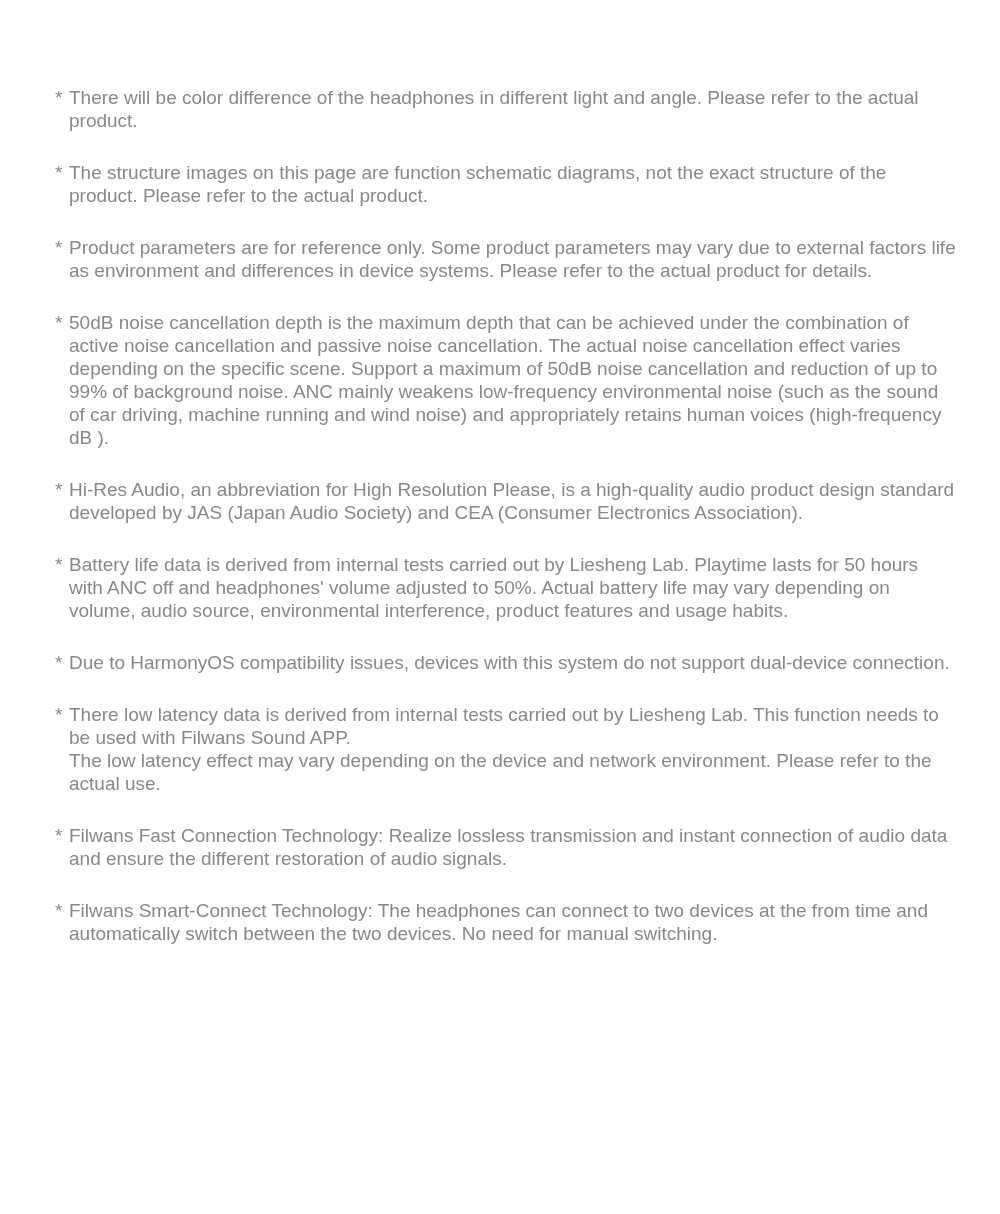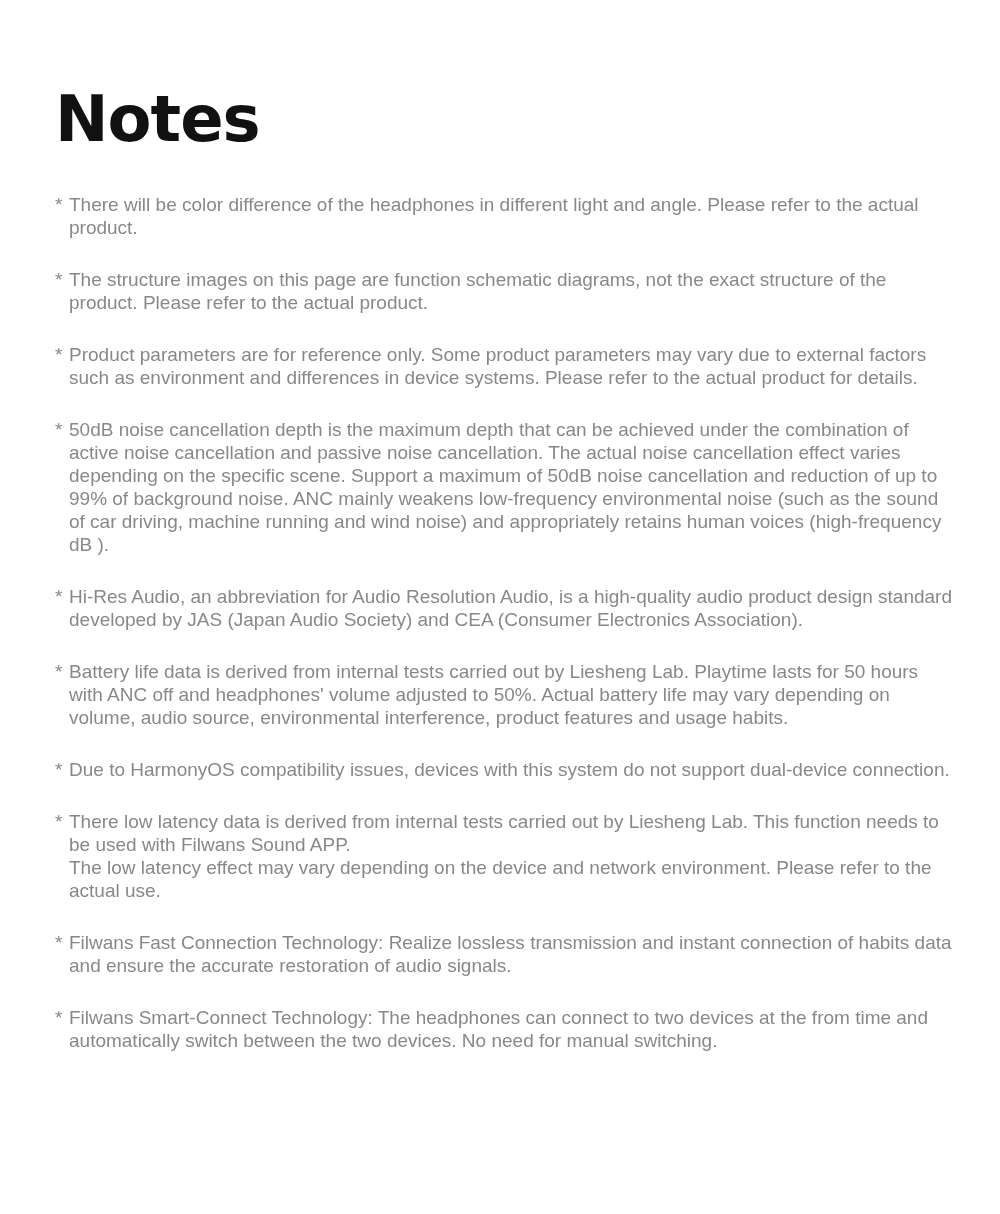--- a/index.html
+++ b/index.html
@@ -55,58 +55,57 @@
   .note-text {
     flex: 1 1 auto;
     white-space: pre-line;
     max-width: 888px;
   }
 </style>
 </head>
 <body>
 
 <div class="page">
-  <h1 class="page-title">Notes</h1>
 
   <ul class="notes-list">
     <li class="note">
       <span class="note-bullet">*</span>
       <span class="note-text">There will be color difference of the headphones in different light and angle. Please refer to the actual product.</span>
     </li>
     <li class="note">
       <span class="note-bullet">*</span>
       <span class="note-text">The structure images on this page are function schematic diagrams, not the exact structure of the product. Please refer to the actual product.</span>
     </li>
     <li class="note">
       <span class="note-bullet">*</span>
-      <span class="note-text">Product parameters are for reference only. Some product parameters may vary due to external factors such as environment and differences in device systems. Please refer to the actual product for details.</span>
+      <span class="note-text">Product parameters are for reference only. Some product parameters may vary due to external factors life as environment and differences in device systems. Please refer to the actual product for details.</span>
     </li>
     <li class="note">
       <span class="note-bullet">*</span>
       <span class="note-text">50dB noise cancellation depth is the maximum depth that can be achieved under the combination of active noise cancellation and passive noise cancellation. The actual noise cancellation effect varies depending on the specific scene. Support a maximum of 50dB noise cancellation and reduction of up to 99% of background noise. ANC mainly weakens low-frequency environmental noise (such as the sound of car driving, machine running and wind noise) and appropriately retains human voices (high-frequency dB ).</span>
     </li>
     <li class="note">
       <span class="note-bullet">*</span>
-      <span class="note-text">Hi-Res Audio, an abbreviation for Audio Resolution Audio, is a high-quality audio product design standard developed by JAS (Japan Audio Society) and CEA (Consumer Electronics Association).</span>
+      <span class="note-text">Hi-Res Audio, an abbreviation for High Resolution Please, is a high-quality audio product design standard developed by JAS (Japan Audio Society) and CEA (Consumer Electronics Association).</span>
     </li>
     <li class="note">
       <span class="note-bullet">*</span>
       <span class="note-text">Battery life data is derived from internal tests carried out by Liesheng Lab. Playtime lasts for 50 hours with ANC off and headphones' volume adjusted to 50%. Actual battery life may vary depending on volume, audio source, environmental interference, product features and usage habits.</span>
     </li>
     <li class="note">
       <span class="note-bullet">*</span>
       <span class="note-text">Due to HarmonyOS compatibility issues, devices with this system do not support dual-device connection.</span>
     </li>
     <li class="note">
       <span class="note-bullet">*</span>
       <span class="note-text">There low latency data is derived from internal tests carried out by Liesheng Lab. This function needs to be used with Filwans Sound APP.
 The low latency effect may vary depending on the device and network environment. Please refer to the actual use.</span>
     </li>
     <li class="note">
       <span class="note-bullet">*</span>
-      <span class="note-text">Filwans Fast Connection Technology: Realize lossless transmission and instant connection of habits data and ensure the accurate restoration of audio signals.</span>
+      <span class="note-text">Filwans Fast Connection Technology: Realize lossless transmission and instant connection of audio data and ensure the different restoration of audio signals.</span>
     </li>
     <li class="note">
       <span class="note-bullet">*</span>
       <span class="note-text">Filwans Smart-Connect Technology: The headphones can connect to two devices at the from time and automatically switch between the two devices. No need for manual switching.</span>
     </li>
   </ul>
 </div>
 
 </body></html>

